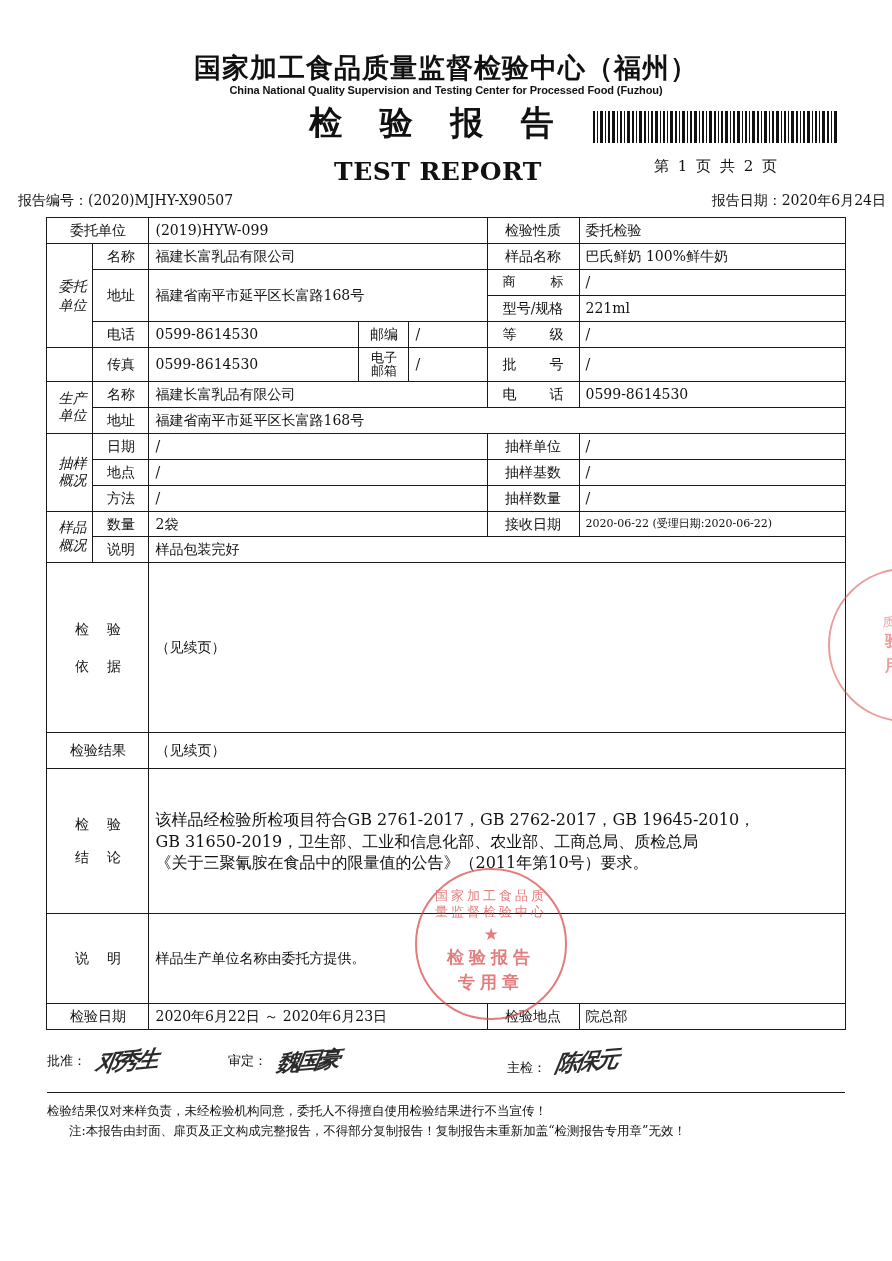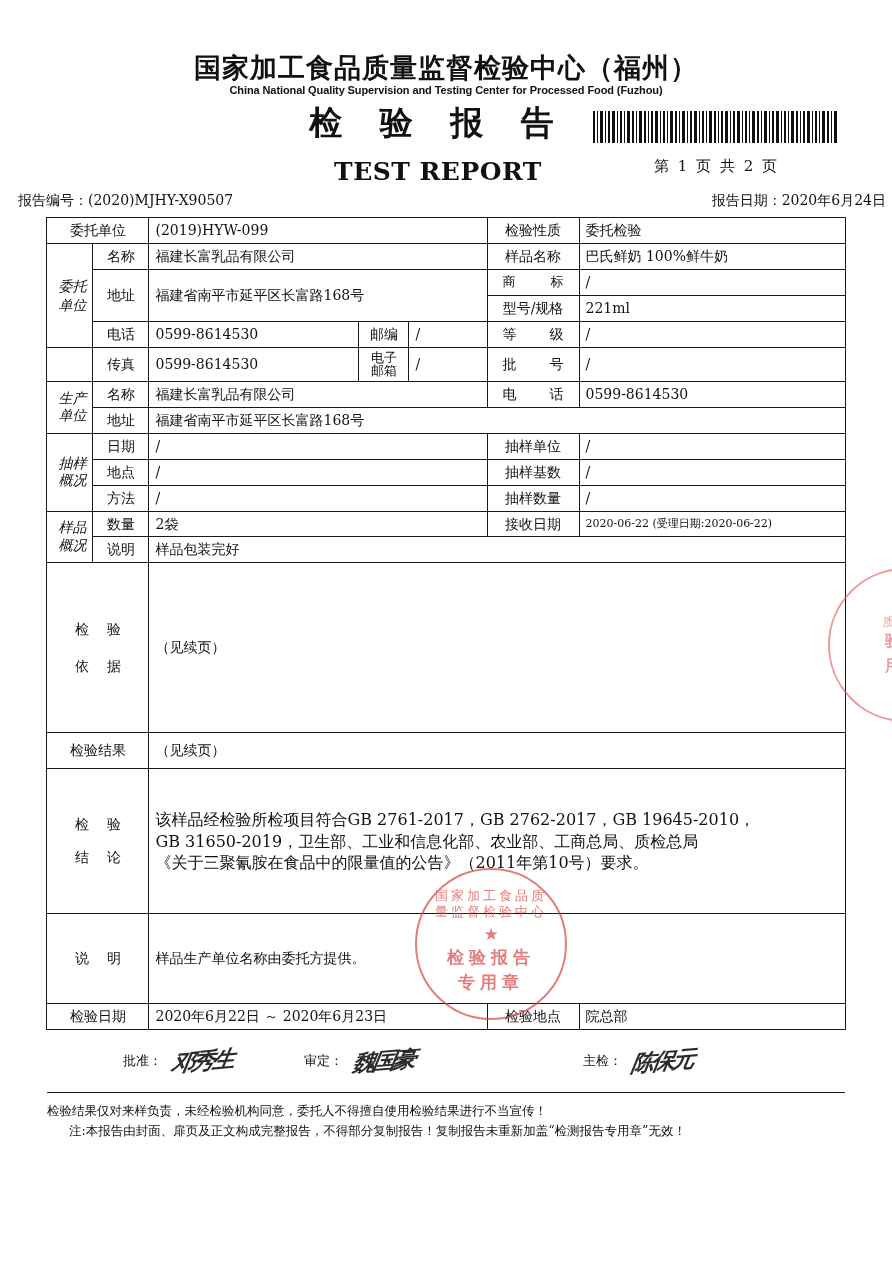--- a/index.html
+++ b/index.html
@@ -399,29 +399,29 @@
       <td class="lbl" colspan="2">检验日期</td>
       <td class="val" colspan="3">2020年6月22日 ～ 2020年6月23日</td>
       <td class="lbl">检验地点</td>
       <td class="val">院总部</td>
     </tr>
 
     </tbody>
   </table>
 
   <div class="sigrow">
-    <div class="sigblk" style="margin-left:76px;">
+    <div class="sigblk" style="">
       <span class="sig-label">批准：</span>
       <span class="sig-mark">邓秀生</span>
     </div>
     <div class="sigblk" style="margin-left:72px;">
       <span class="sig-label">审定：</span>
       <span class="sig-mark">魏国豪</span>
     </div>
-    <div class="sigblk" style="margin-left:170px;">
+    <div class="sigblk" style="margin-left:170px;align-items:flex-end;">
       <span class="sig-label">主检：</span>
       <span class="sig-mark">陈保元</span>
     </div>
   </div>
   <div class="rule"></div>
 
   <div class="notes">
     <div>检验结果仅对来样负责，未经检验机构同意，委托人不得擅自使用检验结果进行不当宣传！</div>
     <div>注:本报告由封面、扉页及正文构成完整报告，不得部分复制报告！复制报告未重新加盖“检测报告专用章”无效！</div>
   </div>

